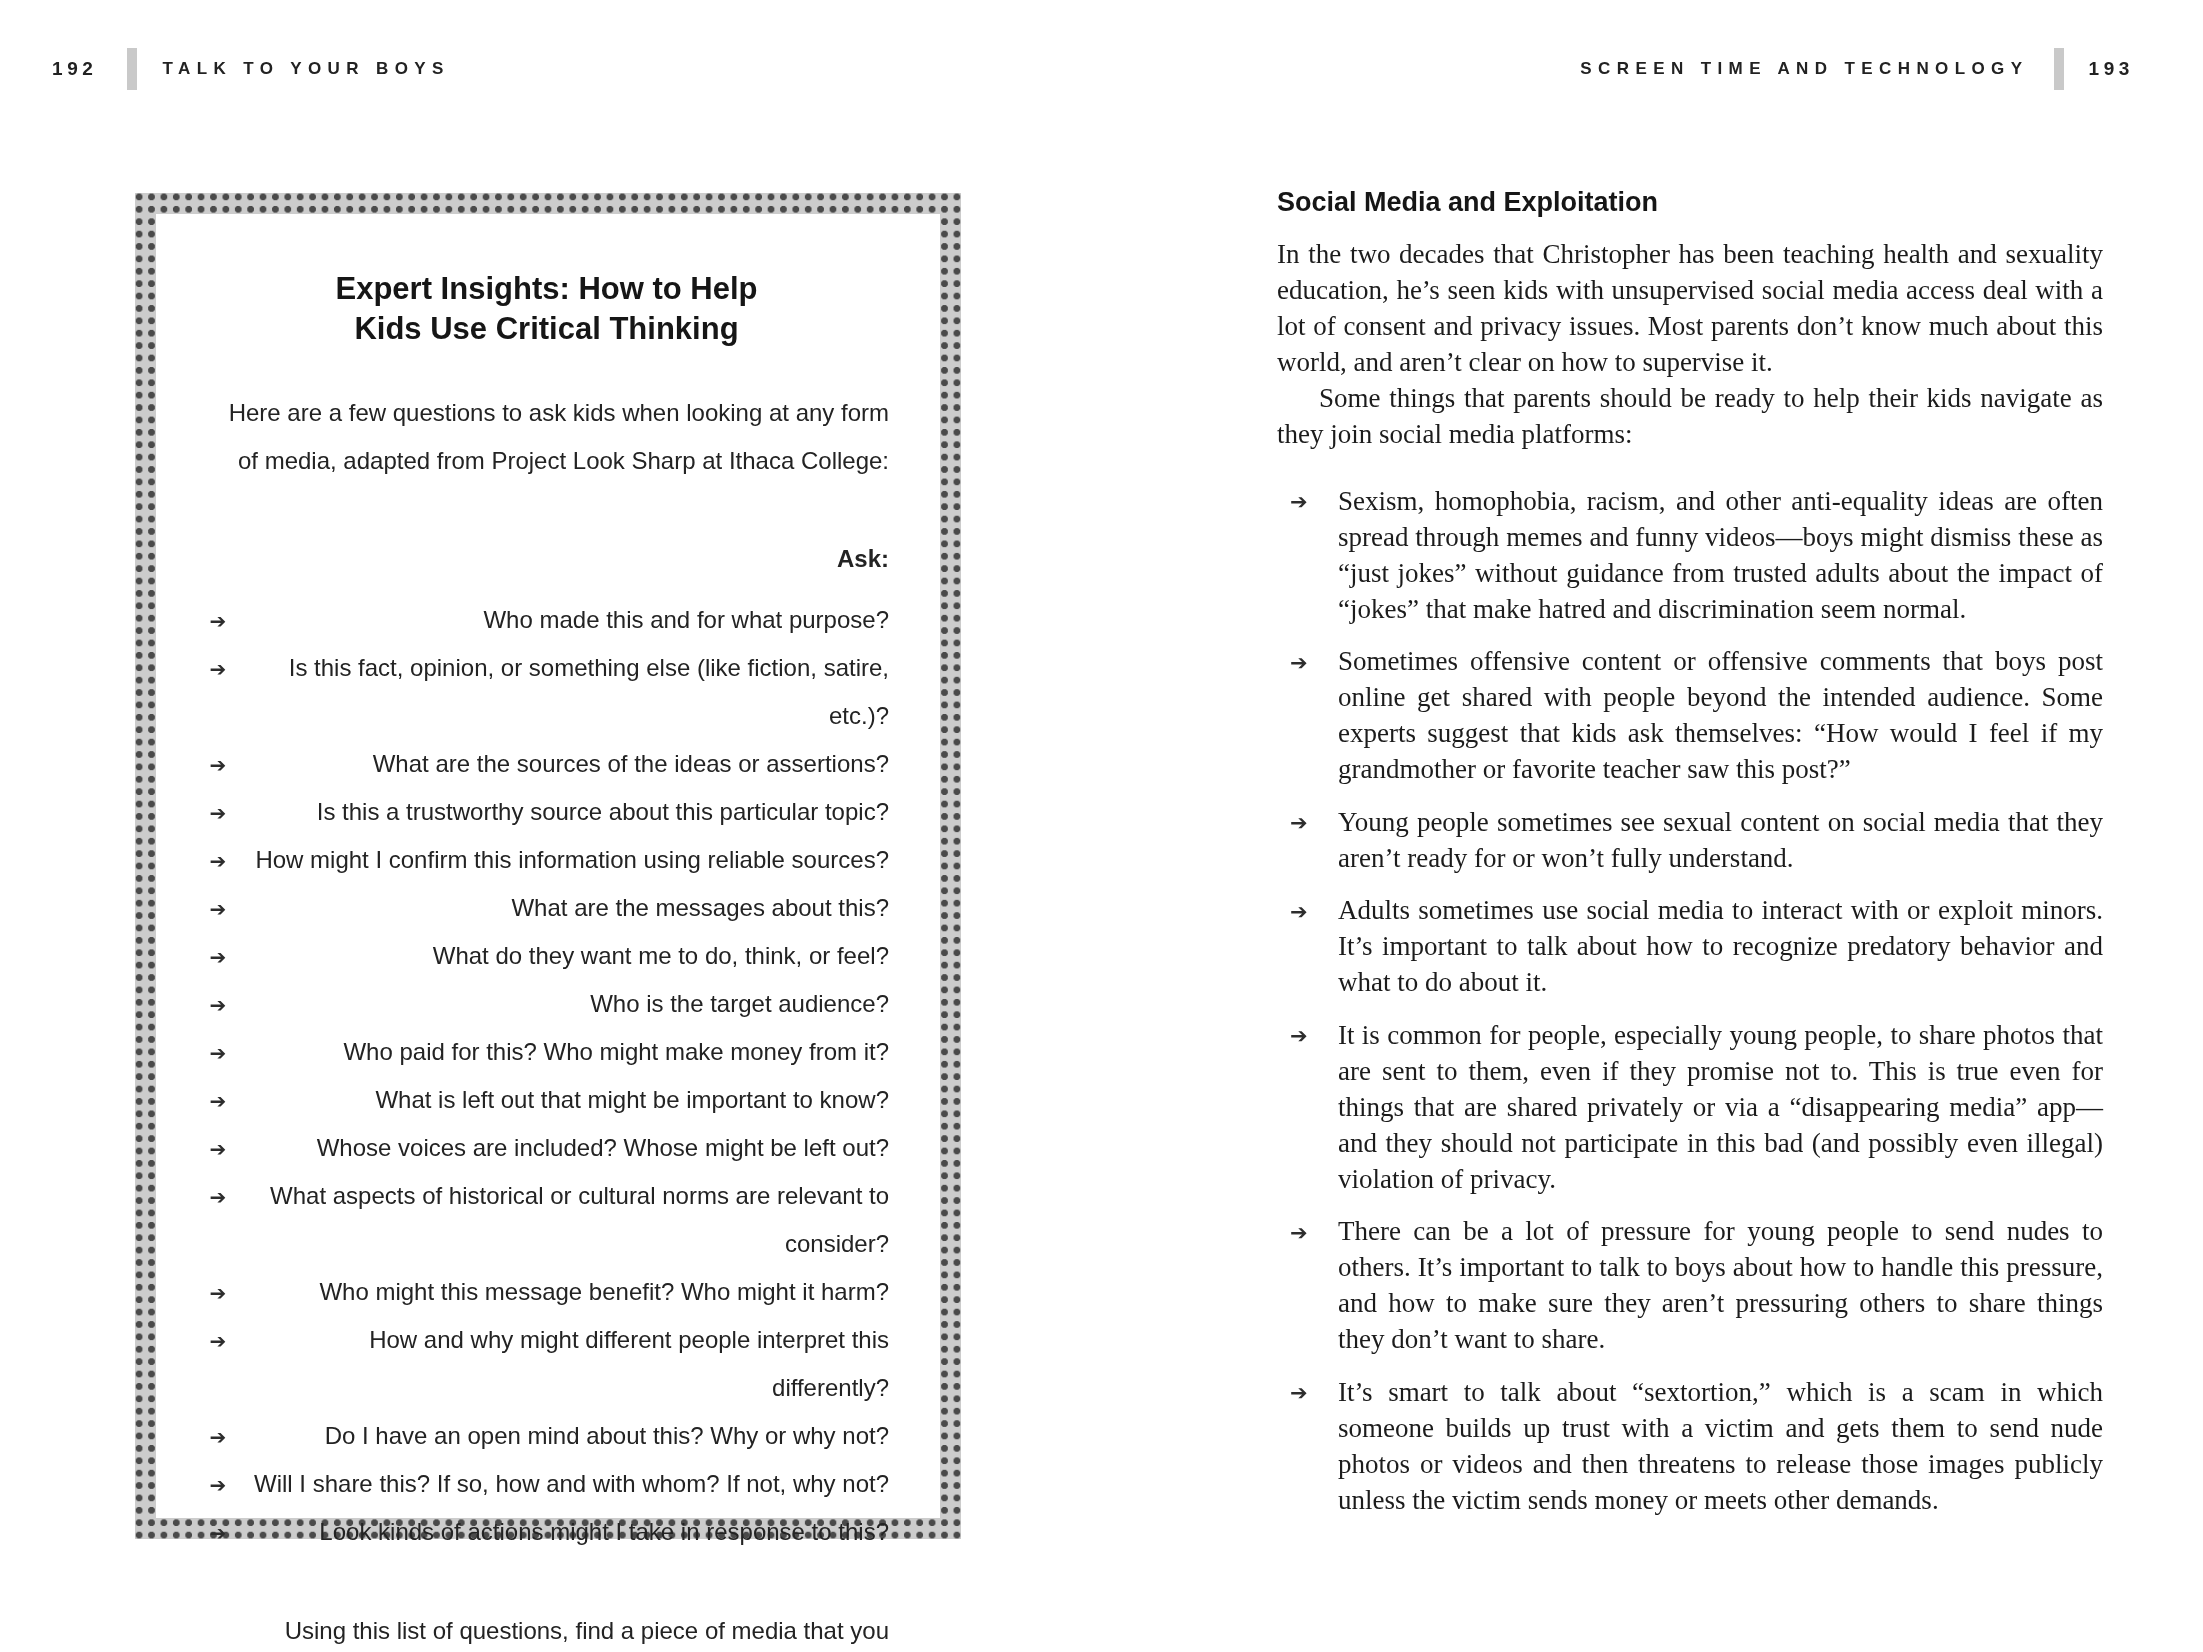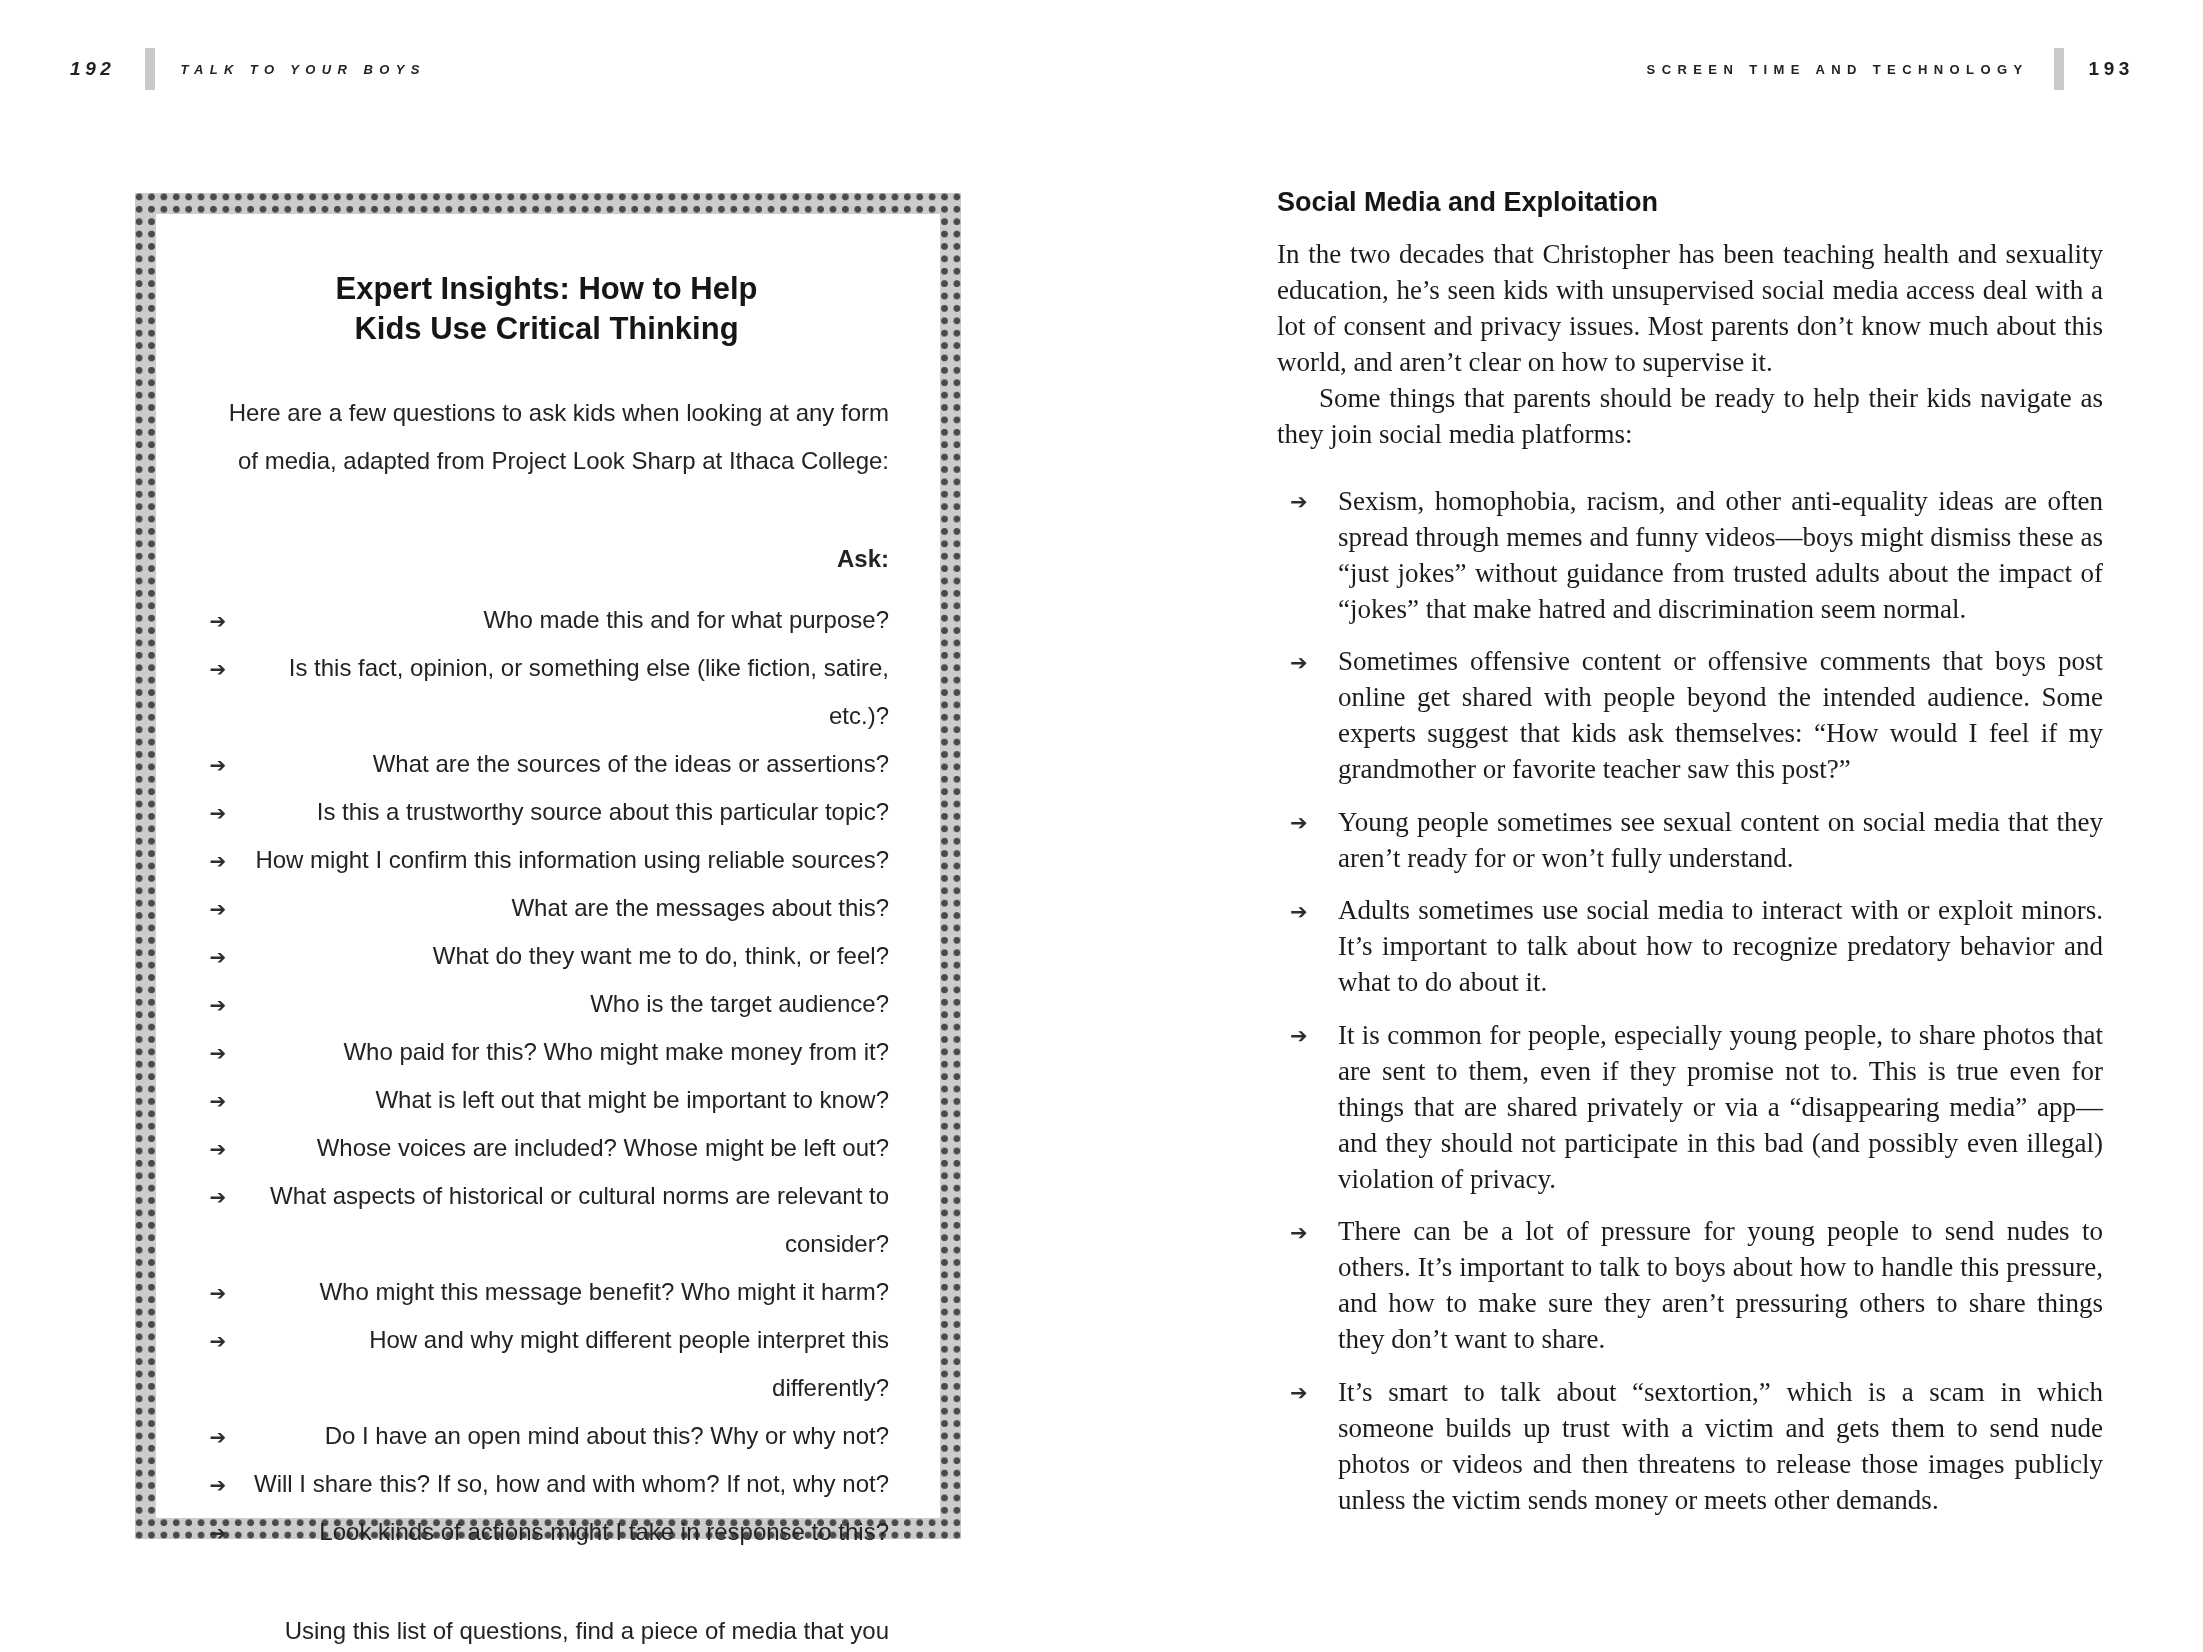--- a/index.html
+++ b/index.html
@@ -11,23 +11,23 @@
 
   
   .running-head{position:absolute;top:48px;display:flex;align-items:center;}
   .running-head .pagenum{
     font-size:19px;letter-spacing:4.6px;font-weight:700;color:#222;
   }
   .running-head .headbar{
     width:10px;height:42px;background:#c9c9c9;flex:0 0 auto;
   }
   .running-head .headtitle{
-    font-size:13px;letter-spacing:6.4px;font-weight:700;color:#222;white-space:nowrap;
-  }
-  .running-head.left{left:70px;font-style:italic;}
+    font-size:17px;letter-spacing:6.4px;font-weight:700;color:#222;white-space:nowrap;
+  }
+  .running-head.left{left:52px;}
   .running-head.left .headbar{margin:0 26px 0 29px;}
   .running-head.right{right:70px;}
   .running-head.right .headbar{margin:0 24px 0 26px;}
 
   
   .insight-box{
     position:absolute;left:135px;top:193px;width:826px;height:1346px;
     box-sizing:border-box;padding:21px;
     background-color:#cccccc;
     background-image:radial-gradient(circle,#4a4a4a 3.1px,rgba(0,0,0,0) 3.8px);

